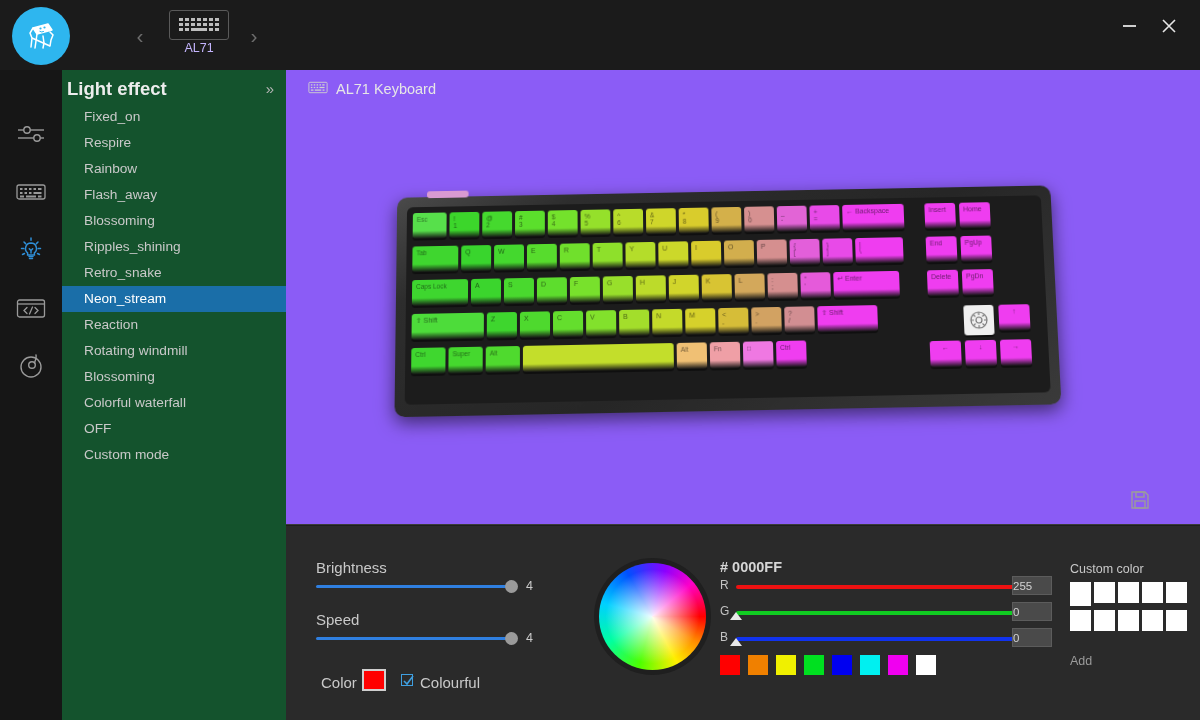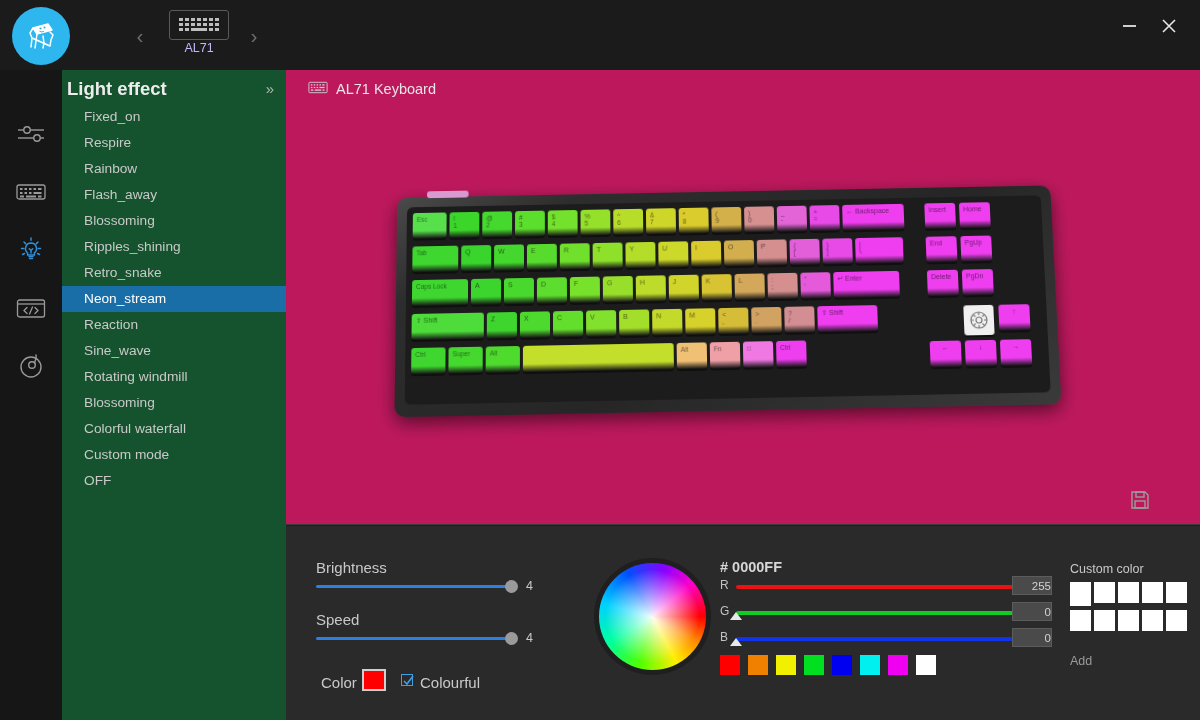--- a/index.html
+++ b/index.html
@@ -86,21 +86,21 @@
     height:26px; line-height:26px;
     padding-left:22px;
     font-size:13.7px; color:#c9c9c9;
     cursor:pointer;
   }
   .fx-item.selected{ background:#1a6ea8; color:#ffffff; }
 
   
   #preview{
     position:absolute; left:286px; top:70px; width:914px; height:455px;
-    background:#be185d;
+    background:#8b5cf6;
     border-bottom:1px solid #3b3b3b;
   }
   #preview-head{
     position:absolute; left:22px; top:8px; height:22px;
     display:flex; align-items:center; gap:8px;
   }
   #preview-title{ font-size:14.5px; color:#e6e6e6; }
 
   #kbd-stage{
     position:absolute; left:110px; top:120px;
@@ -194,21 +194,21 @@
   .rgb-track{ position:absolute; height:3.5px; border-radius:2px; }
   .rgb-handle{
     position:absolute; width:0; height:0;
     border-left:6px solid transparent; border-right:6px solid transparent;
     border-bottom:8px solid #e8e8e8; cursor:pointer;
   }
   .rgb-box{
     position:absolute; width:40px; height:19px;
     background:#4a4a4a; border:1px solid #5c5c5c;
     font-size:11.5px; color:#d2d2d2;
-    text-align:right; line-height:18px;
+    text-align:left; line-height:18px;
   }
   .preset{
     position:absolute; top:129px; width:20px; height:20px; cursor:pointer;
   }
 
   #cc-title{
     position:absolute; left:784px; top:36px;
     font-size:12.5px; color:#c9c9c9;
   }
   .cc-sw{
@@ -335,26 +335,25 @@
   <div id="fx-list">
       <div class="fx-item">Fixed_on</div>
       <div class="fx-item">Respire</div>
       <div class="fx-item">Rainbow</div>
       <div class="fx-item">Flash_away</div>
       <div class="fx-item">Blossoming</div>
       <div class="fx-item">Ripples_shining</div>
       <div class="fx-item">Retro_snake</div>
       <div class="fx-item selected">Neon_stream</div>
       <div class="fx-item">Reaction</div>
-      <div class="fx-item">Sine_wave</div>
       <div class="fx-item">Rotating windmill</div>
       <div class="fx-item">Blossoming</div>
       <div class="fx-item">Colorful waterfall</div>
+      <div class="fx-item">OFF</div>
       <div class="fx-item">Custom mode</div>
-      <div class="fx-item">OFF</div>
     </div>
 </div>
 
 <div id="preview">
   <div id="preview-head">
     <span>
       <svg width="20" height="13" viewBox="0 0 30 20">
         <rect x="1" y="2" width="28" height="16" rx="1.5" fill="none" stroke="#d0d0d0" stroke-width="1.4"></rect>
         <g fill="#d0d0d0">
           <rect x="4" y="5" width="2.4" height="2"></rect>

